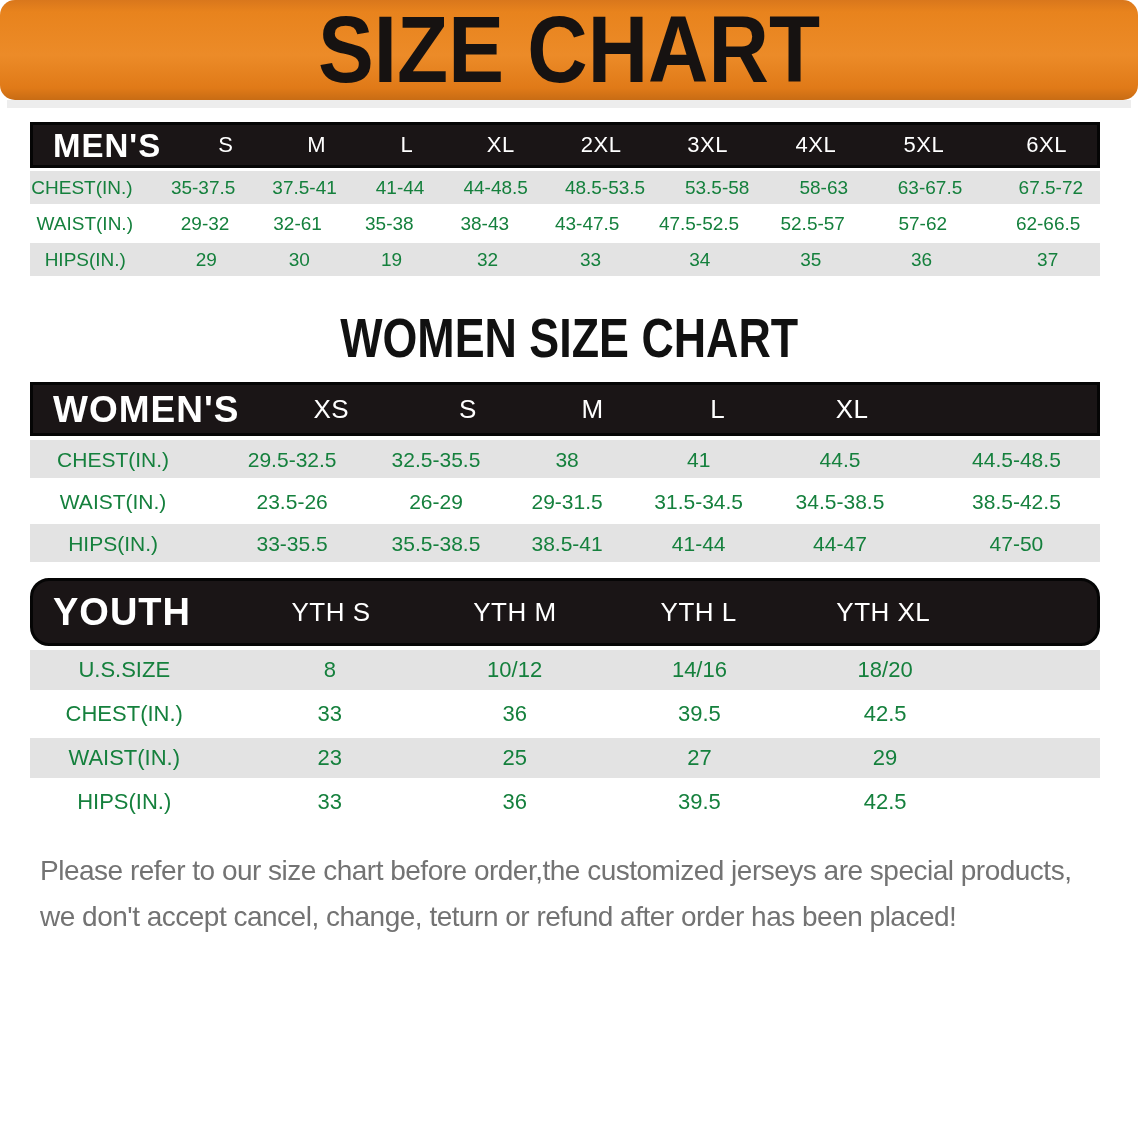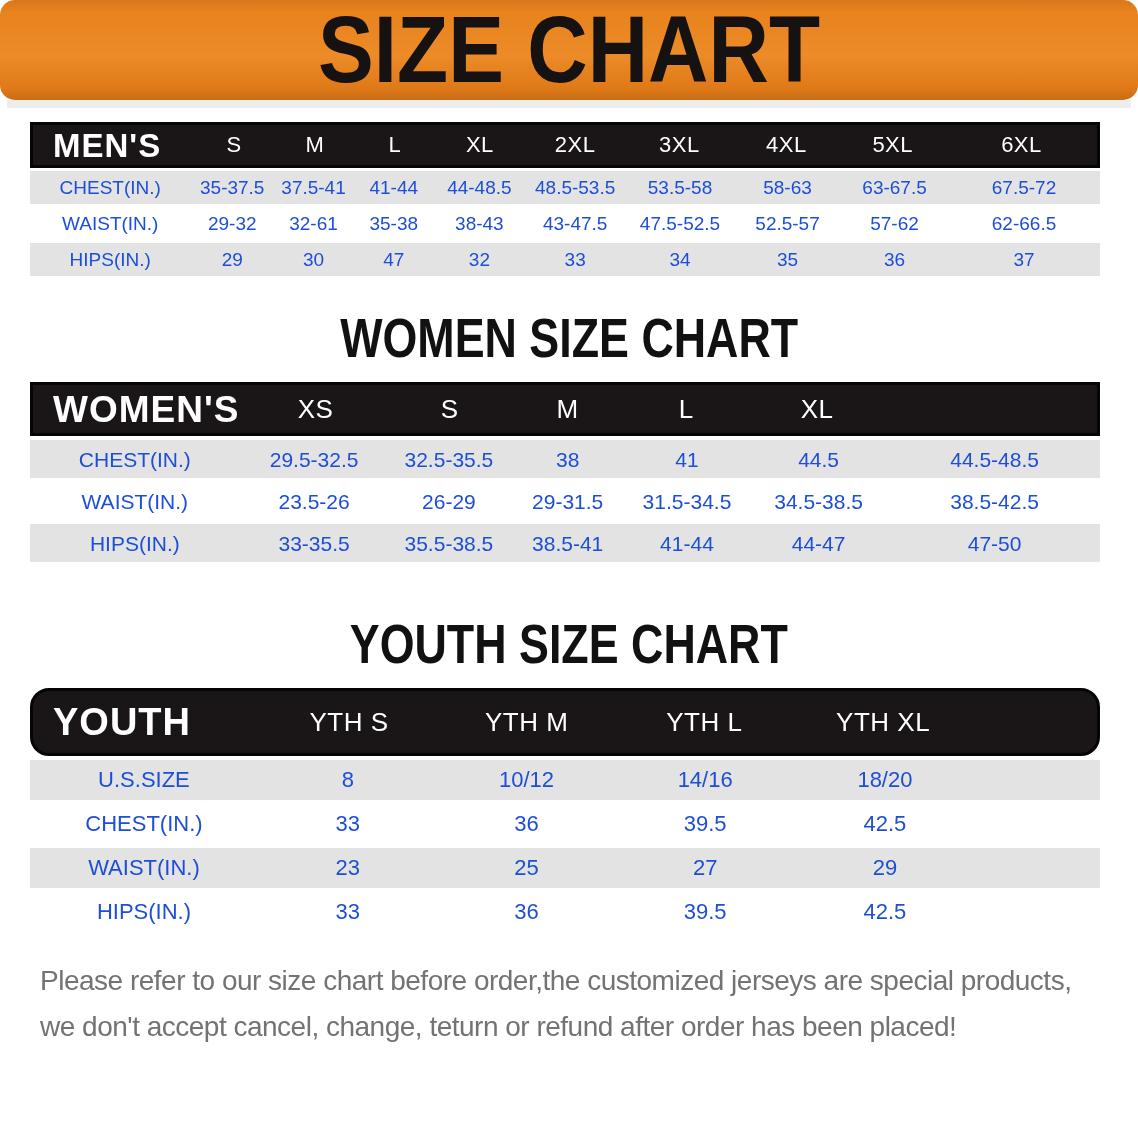--- a/index.html
+++ b/index.html
@@ -20,25 +20,25 @@
   .sec-men   .section-title { margin-top:18px; }
   .sec-women .section-title { margin-top:34px;text-align:center; }
   .sec-youth .section-title { margin-top:54px; }
 
   
   .size-table { width:1070px; margin-left:30px; }
   .sec-men   .size-table { margin-top:14px; }
   .sec-women .size-table { margin-top:16px; }
   .sec-youth .size-table { margin-top:16px; }
 
-  .trow { display:grid; align-items:center; }
+  .trow { display:grid; align-items:center;gap:37px; }
   .trow.head { background:#1a1516; border:3px solid #050505; color:#ffffff;
     height:var(--head-h); }
   .trow.striped, .trow.plain { height:var(--row-h); margin-top:var(--gap);
-    font-size:var(--body); color:#1d4ed8; }
+    font-size:var(--body); color:#15803d; }
   .trow.striped { background:#e3e3e3; }
   .trow.plain   { background:#ffffff; }
 
   .cell { text-align:center; line-height:1; white-space:nowrap; }
   .trow.head .cell { font-size:var(--head-col); font-weight:400; letter-spacing:0.5px; }
   .trow.head .cell:first-child { text-align:left; padding-left:20px; font-weight:700;
     font-size:var(--head-label); letter-spacing:1px; }
 
   .t-men   { --head-h:46px; --row-h:33px; --gap:3px; --head-label:33px; --head-col:22px; --body:19px; }
   .t-women { --head-h:54px; --row-h:38px; --gap:4px; --head-label:37px; --head-col:26px; --body:21px; }
@@ -91,21 +91,21 @@
         <div class="cell">43-47.5</div>
         <div class="cell">47.5-52.5</div>
         <div class="cell">52.5-57</div>
         <div class="cell">57-62</div>
         <div class="cell">62-66.5</div>
       </div>
       <div class="trow striped" style="grid-template-columns: 15fr 7.8fr 7.4fr 7.6fr 8.4fr 9.5fr 10.1fr 10fr 10fr 14.2fr;">
         <div class="cell">HIPS(IN.)</div>
         <div class="cell">29</div>
         <div class="cell">30</div>
-        <div class="cell">47</div>
+        <div class="cell">19</div>
         <div class="cell">32</div>
         <div class="cell">33</div>
         <div class="cell">34</div>
         <div class="cell">35</div>
         <div class="cell">36</div>
         <div class="cell">37</div>
       </div>
     </div>
 </section>
 
@@ -144,21 +144,20 @@
         <div class="cell">35.5-38.5</div>
         <div class="cell">38.5-41</div>
         <div class="cell">41-44</div>
         <div class="cell">44-47</div>
         <div class="cell">47-50</div>
       </div>
     </div>
 </section>
 
 <section class="sec-youth">
-  <h2 class="section-title"><span class="condensed">YOUTH SIZE CHART</span></h2>
   <div class="size-table t-youth">
       <div class="trow head" style="grid-template-columns: 21.3fr 16.8fr 16.6fr 16.8fr 16.8fr 11.7fr; border-radius: 19px;">
         <div class="cell">YOUTH</div>
         <div class="cell">YTH S</div>
         <div class="cell">YTH M</div>
         <div class="cell">YTH L</div>
         <div class="cell">YTH XL</div>
       </div>
       <div class="trow striped" style="grid-template-columns: 21.3fr 16.8fr 16.6fr 16.8fr 16.8fr 11.7fr;">
         <div class="cell">U.S.SIZE</div>

